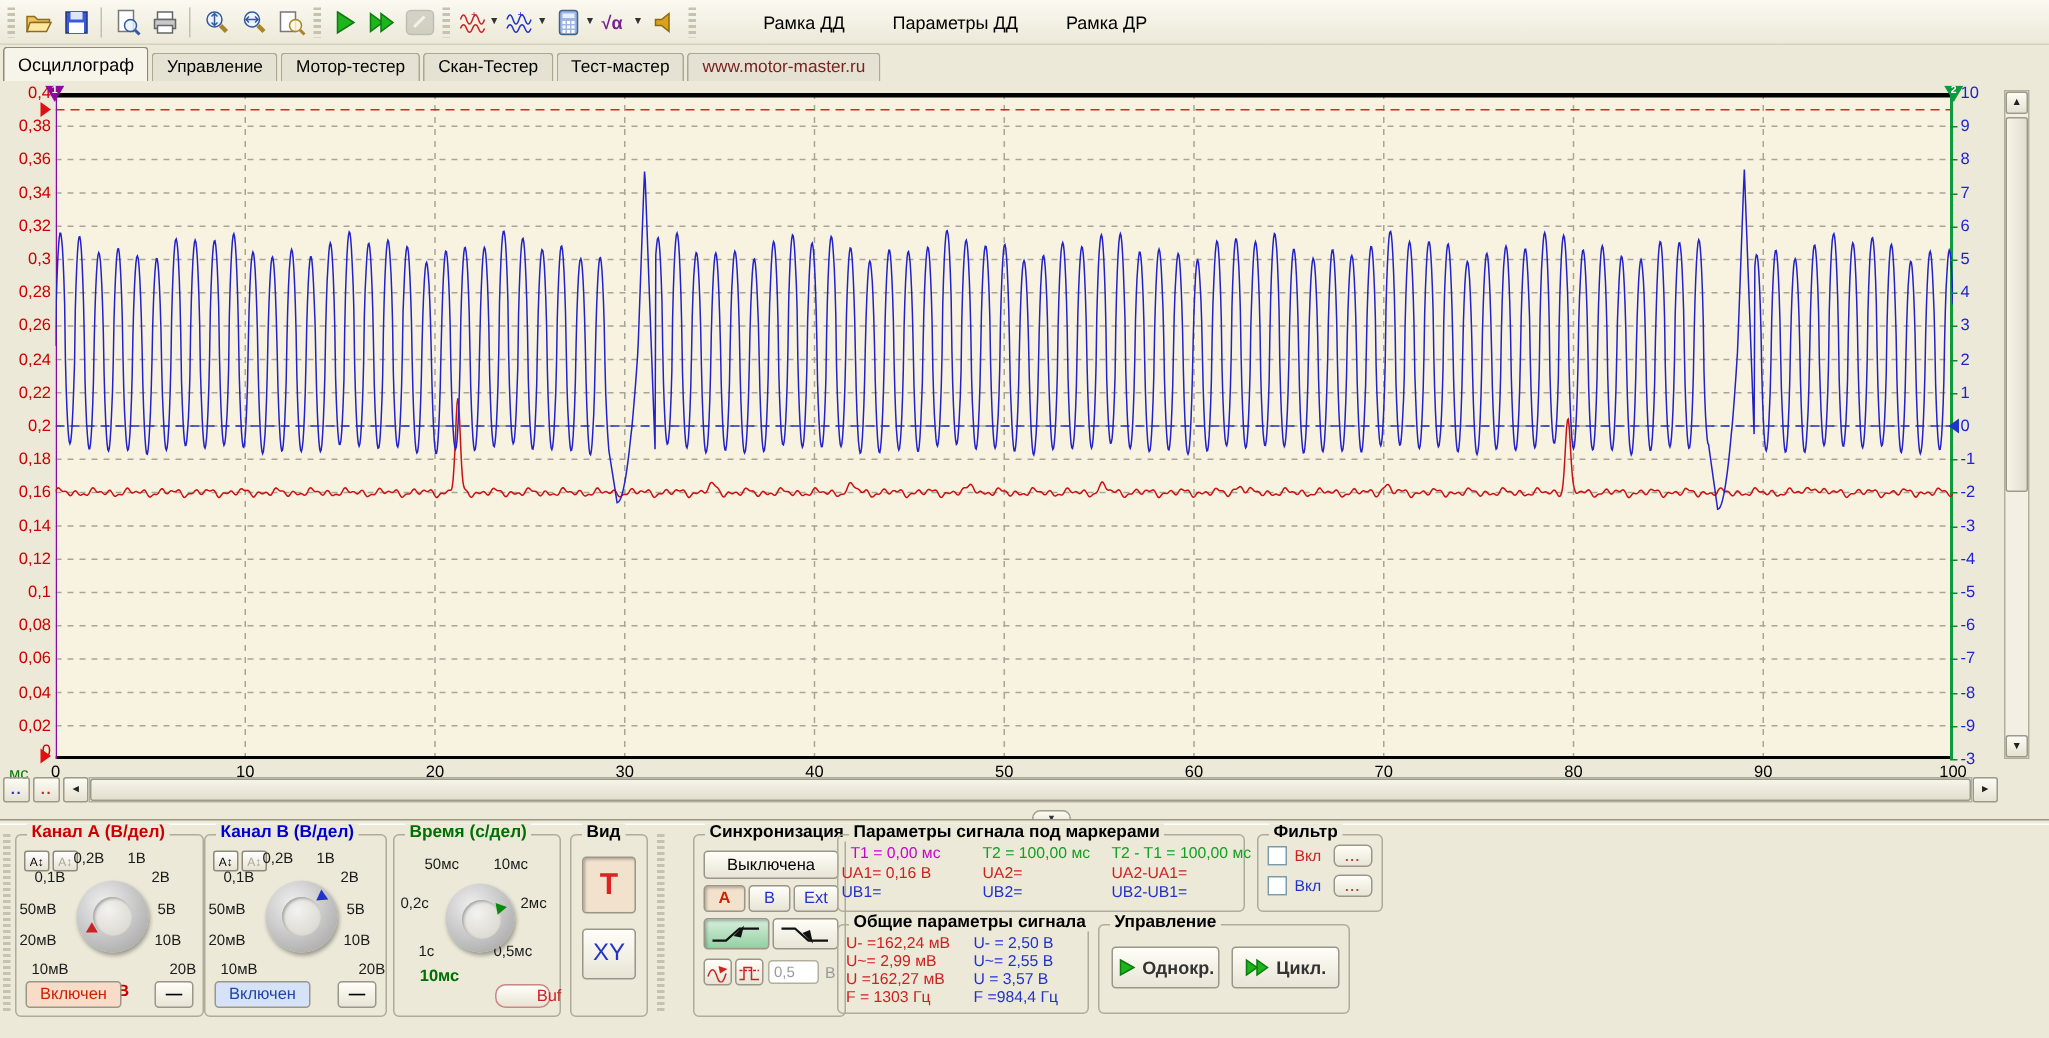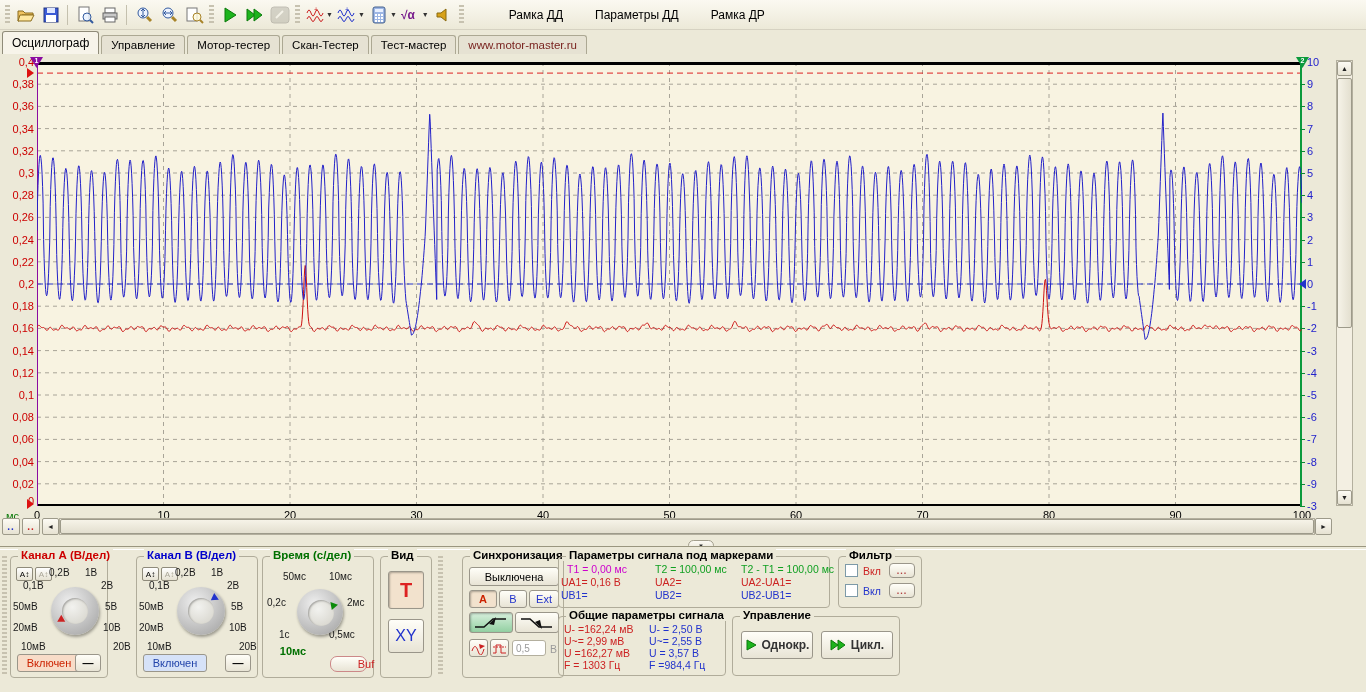--- a/index.html
+++ b/index.html
@@ -381,21 +381,21 @@
     <div class="sb-btn" style="width:17px">►</div>
   </div>
   <div class="collapse-btn">▼</div>
 </div>
 
 <div class="separator"></div>
 
 <div class="controls">
   <div class="cgrip" style="left:2px"></div>
 
-  <div class="gb" style="left:10px;top:6px;width:98px;height:122px;">
+  <div class="gb" style="left:10px;top:6px;width:126px;height:122px;">
     <div class="gt" style="color:#cc0000">Канал А (В/дел)</div>
     <div class="aibtn" style="left:5px;top:10px">A↕</div>
     <div class="aibtn off" style="left:24px;top:10px">A↕</div>
     <div class="knobwrap chan" style="left:0;top:10px;width:122px;height:102px">
       <span class="kl kr0l">0,2В</span>
       <span class="kl kr0r">1В</span>
       <span class="kl kr1l">0,1В</span>
       <span class="kl kr1r">2В</span>
       <span class="kl kr2l">50мВ</span>
       <span class="kl kr2r">5В</span>

